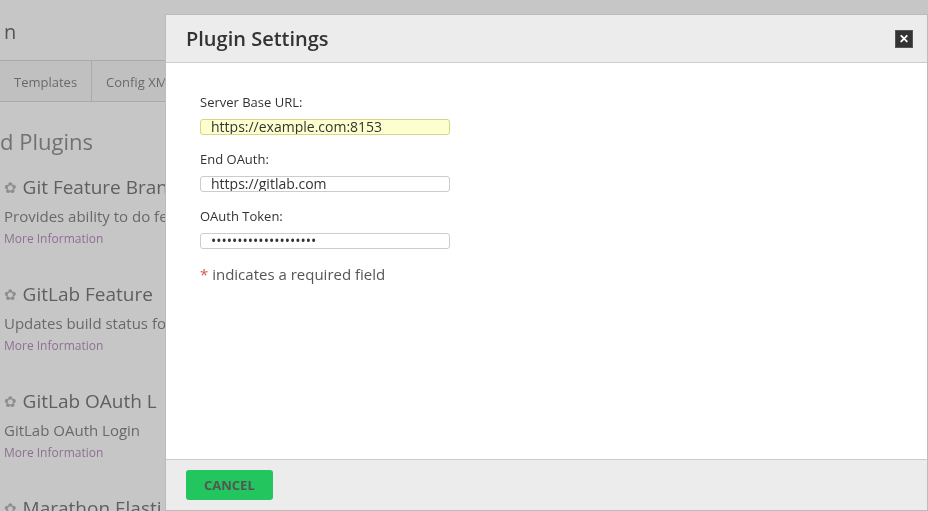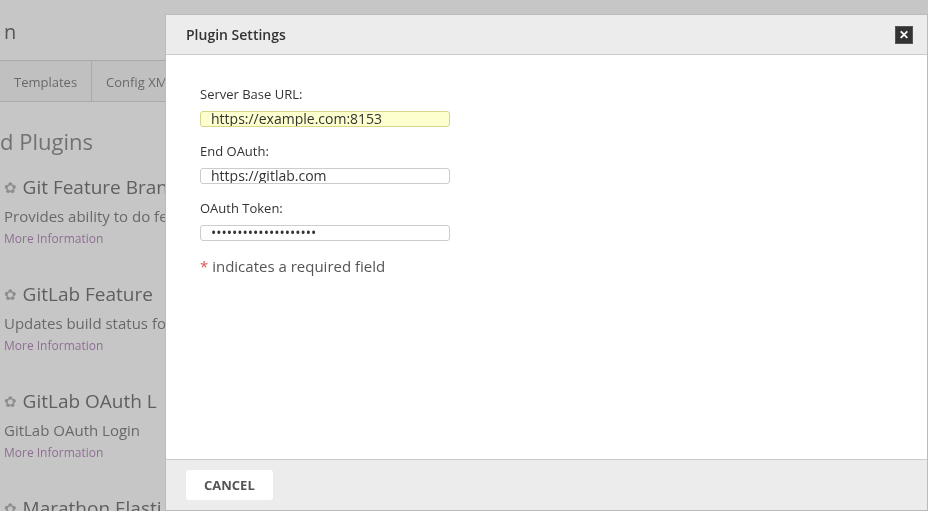--- a/index.html
+++ b/index.html
@@ -107,21 +107,21 @@
     }
     .modal-header {
       background: #ececec;
       border-bottom: 1px solid #ccc;
       padding: 10px 14px 10px 20px;
       display: flex;
       align-items: center;
       justify-content: space-between;
     }
     .modal-title {
-      font-size: 14px;
+      font-size: 20px;
       font-weight: 600;
       color: #333;
     }
     .modal-close {
       width: 18px;
       height: 18px;
       background: #333;
       color: #fff;
       display: flex;
       align-items: center;
@@ -182,21 +182,21 @@
       font-size: 13px;
       font-weight: 700;
       cursor: pointer;
       font-family: inherit;
     }
     .btn-primary {
       background: #b55fb5;
       color: #fff;
     }
     .btn-secondary {
-      background: #ffffff;
+      background: #22c55e;
       color: #555;
     }
   </style>
 </head>
 <body>
 
 <div class="bg-page">
   <div class="bg-header">
     <span>n</span>
   </div>

